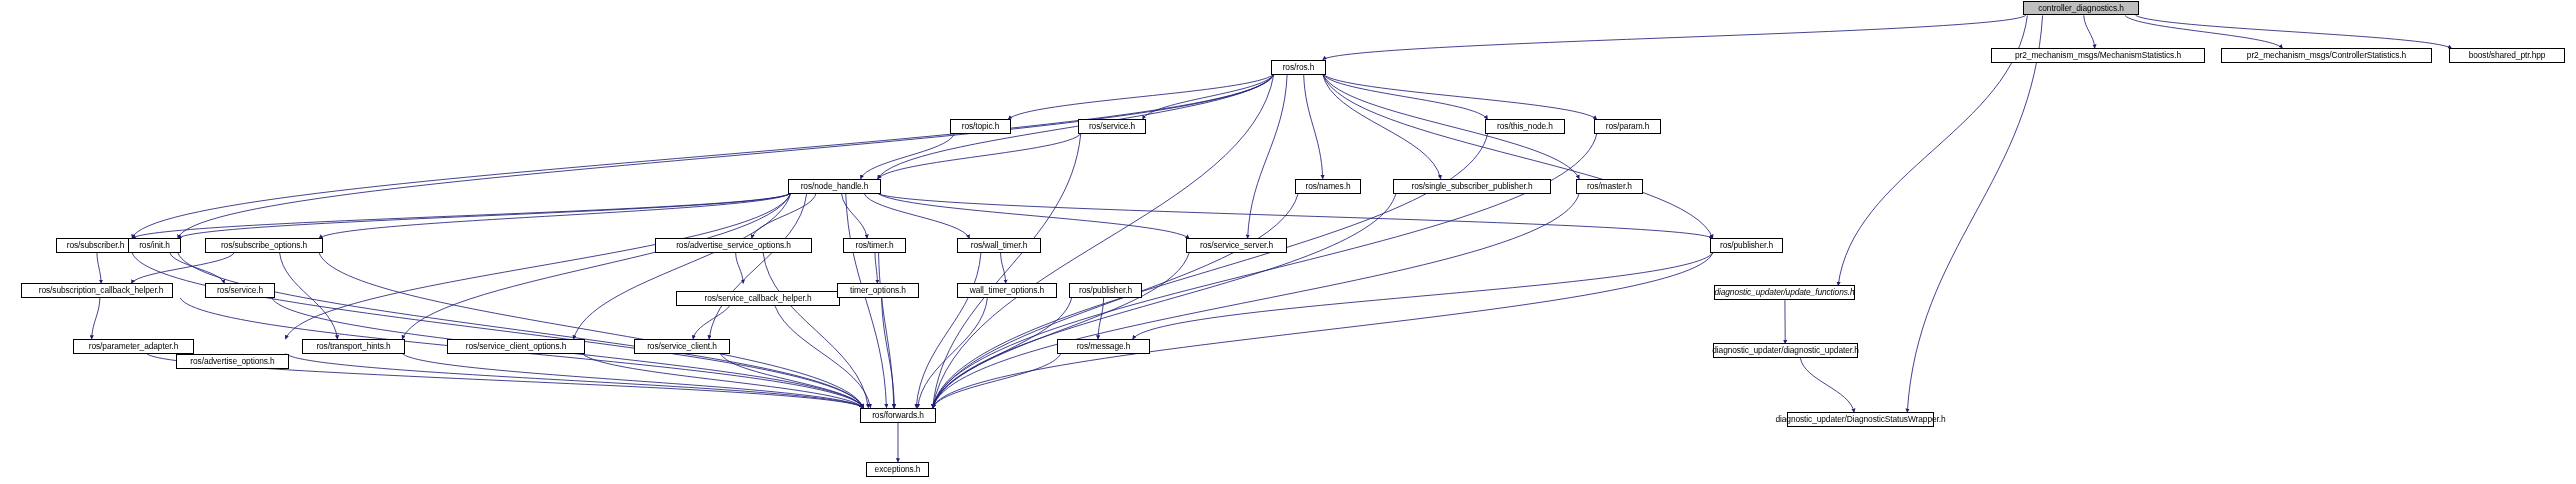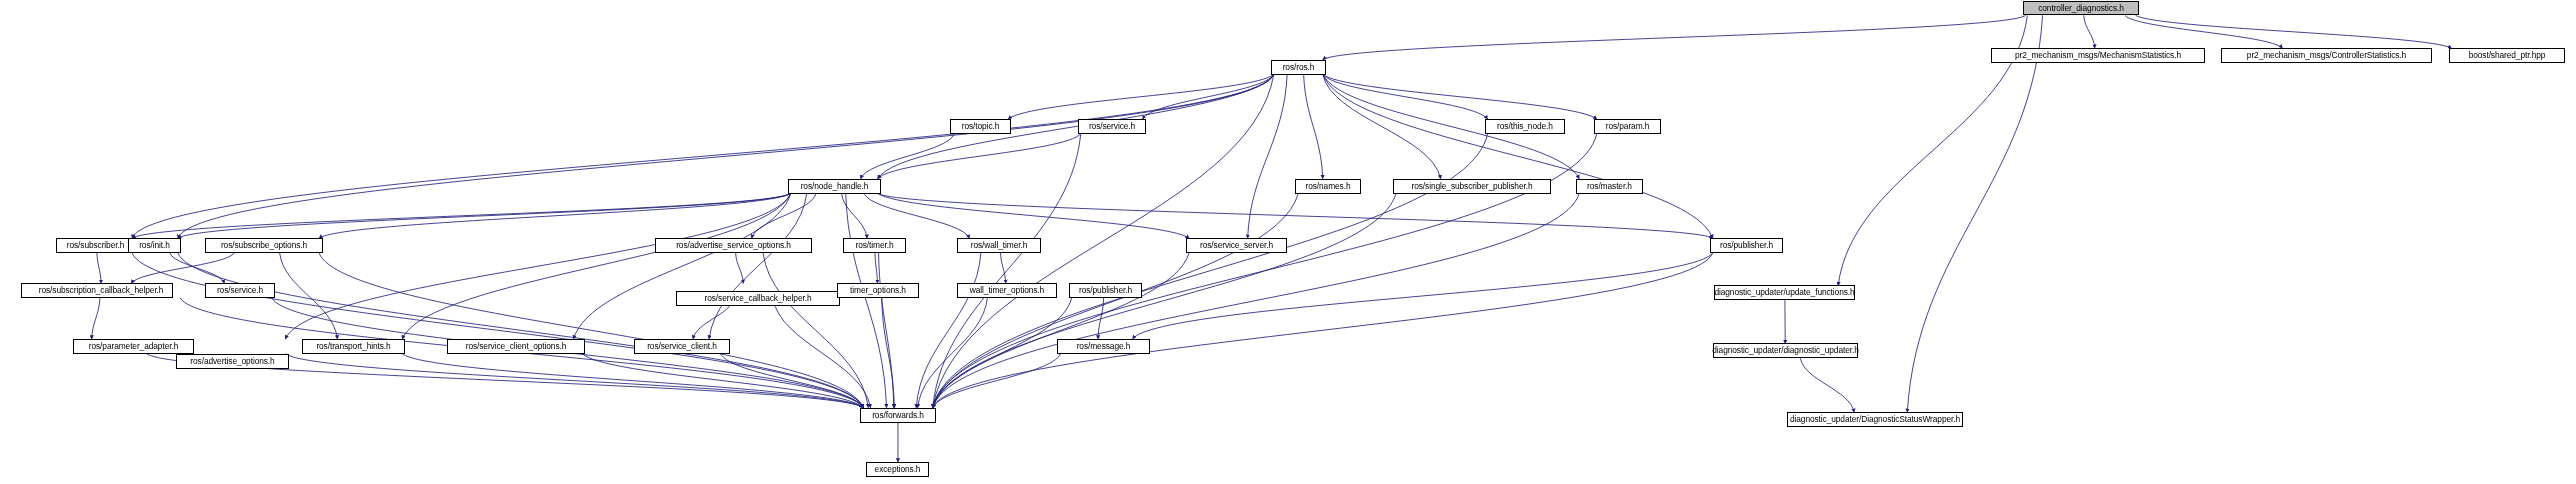--- a/index.html
+++ b/index.html
@@ -224,27 +224,27 @@
     </div>
     <div class="node" style="left: 447px; top: 339px; width: 138px;">
       <span class="node-label">ros/service_client_options.h</span>
     </div>
     <div class="node" style="left: 634px; top: 339px; width: 96px;">
       <span class="node-label">ros/service_client.h</span>
     </div>
     <div class="node" style="left: 1057px; top: 339px; width: 93px;">
       <span class="node-label">ros/message.h</span>
     </div>
-    <div class="node" style="left: 1714px; top: 285px; width: 141px;">
+    <div class="node" style="left: 1714px; top: 285px; width: 141px; font-style: italic;">
       <span class="node-label">diagnostic_updater/update_functions.h</span>
     </div>
     <div class="node" style="left: 1713px; top: 343px; width: 145px;">
       <span class="node-label">diagnostic_updater/diagnostic_updater.h</span>
     </div>
-    <div class="node" style="left: 1787px; top: 412px; width: 176px;">
+    <div class="node" style="left: 1787px; top: 412px; width: 147px;">
       <span class="node-label">diagnostic_updater/DiagnosticStatusWrapper.h</span>
     </div>
     <div class="node" style="left: 860px; top: 408px; width: 76px;">
       <span class="node-label">ros/forwards.h</span>
     </div>
     <div class="node" style="left: 866px; top: 462px; width: 63px;">
       <span class="node-label">exceptions.h</span>
     </div>
   </div>
 

